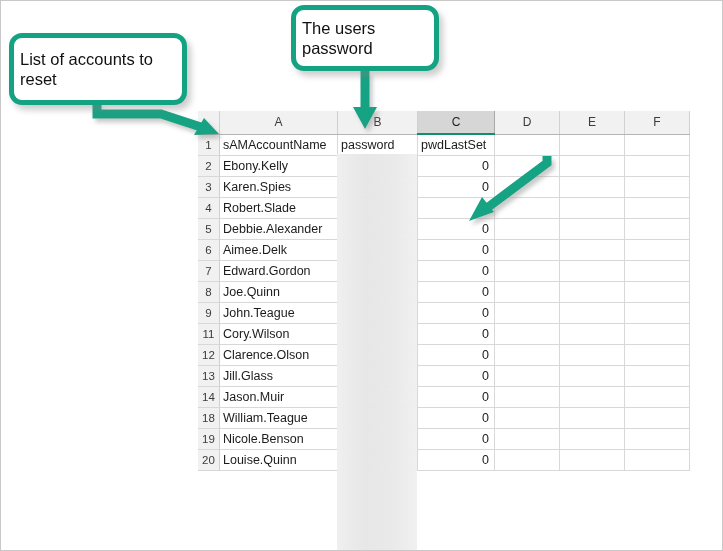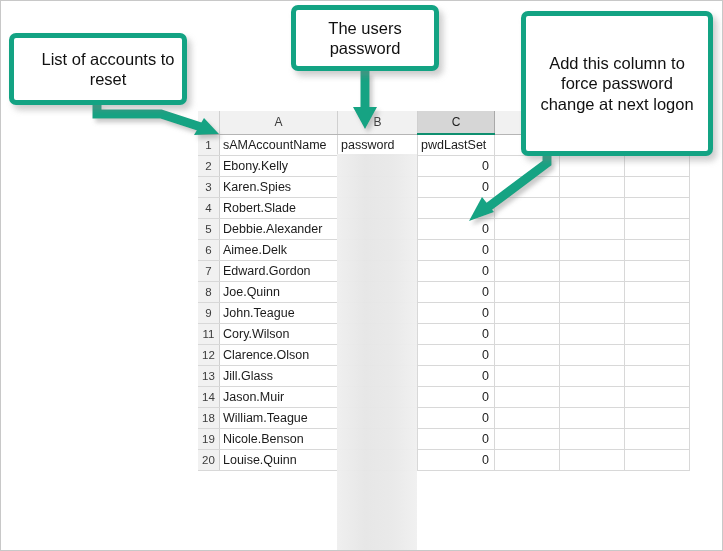--- a/index.html
+++ b/index.html
@@ -97,38 +97,37 @@
     background: linear-gradient(to right, #efefef, #e6e6e6 35%, #e9e9e9 70%, #f0f0f0);
     opacity: 0.97;
     pointer-events: none;
   }
 
   
   .callout {
     position: absolute;
     background: #ffffff;
     border: 5px solid #13a383;
-    border-radius: 7px;
+    border-radius: 13px;
     box-sizing: border-box;
     display: flex;
     align-items: center;
     justify-content: center;
-    text-align: center;
+    text-align: left;
     font-family: "Liberation Sans", sans-serif;
     color: #111111;
     line-height: 1.22;
     box-shadow: 4px 5px 6px rgba(130,130,130,0.40);
     z-index: 6;
   }
   .callout span { display: block; padding: 0 6px; }
 
   #callout-accounts {
     left: 8px; top: 32px; width: 178px; height: 72px;
     font-size: 16.5px;
-    padding-left: 20px;
   }
   #callout-password {
     left: 290px; top: 4px; width: 148px; height: 66px;
     font-size: 16.5px;
   }
   #callout-column {
     left: 520px; top: 10px; width: 192px; height: 145px;
     font-size: 16.5px;
   }
 
@@ -342,17 +341,14 @@
   </svg>
 
   <div class="callout" id="callout-accounts">
     <span>List of accounts to reset</span>
   </div>
 
   <div class="callout" id="callout-password">
     <span>The users password</span>
   </div>
 
-  <div class="callout" id="callout-column">
-    <span>Add this column to force password change at next logon</span>
-  </div>
 
 </div>
 
 </body></html>

